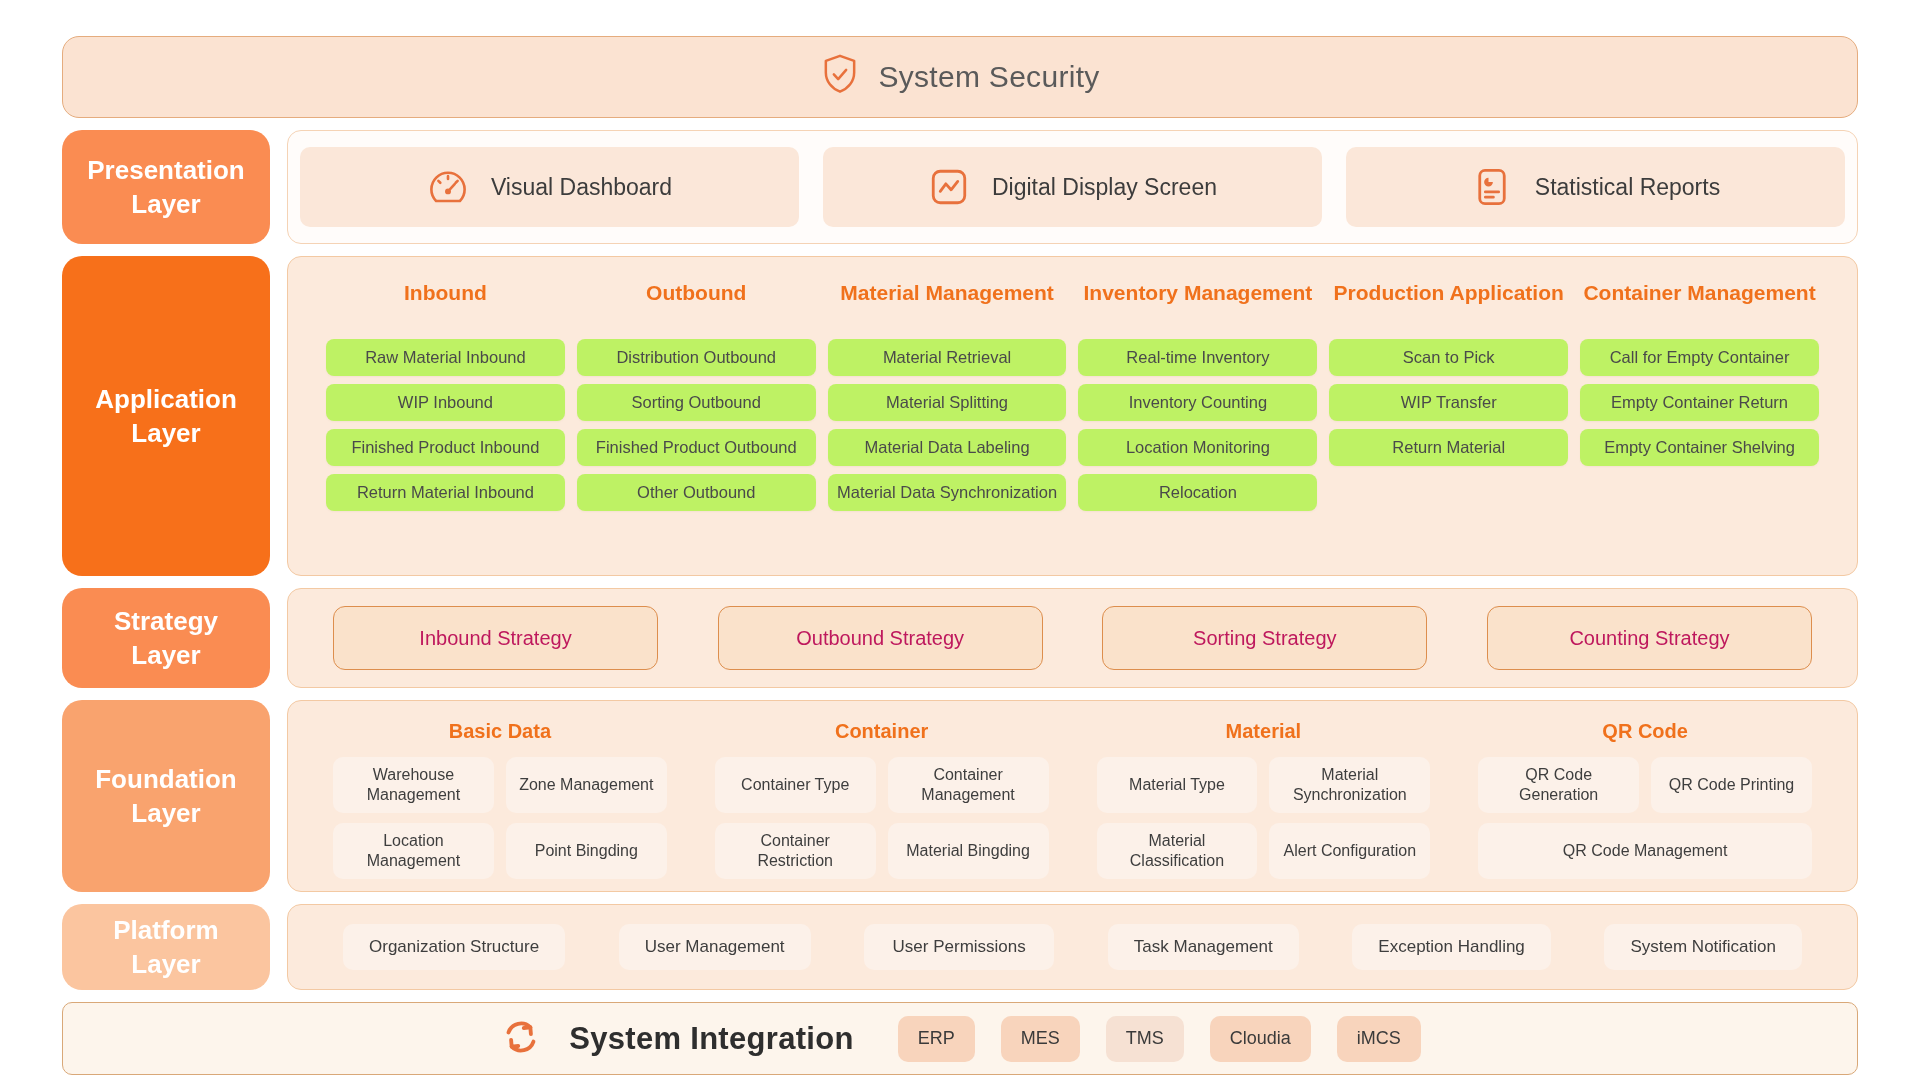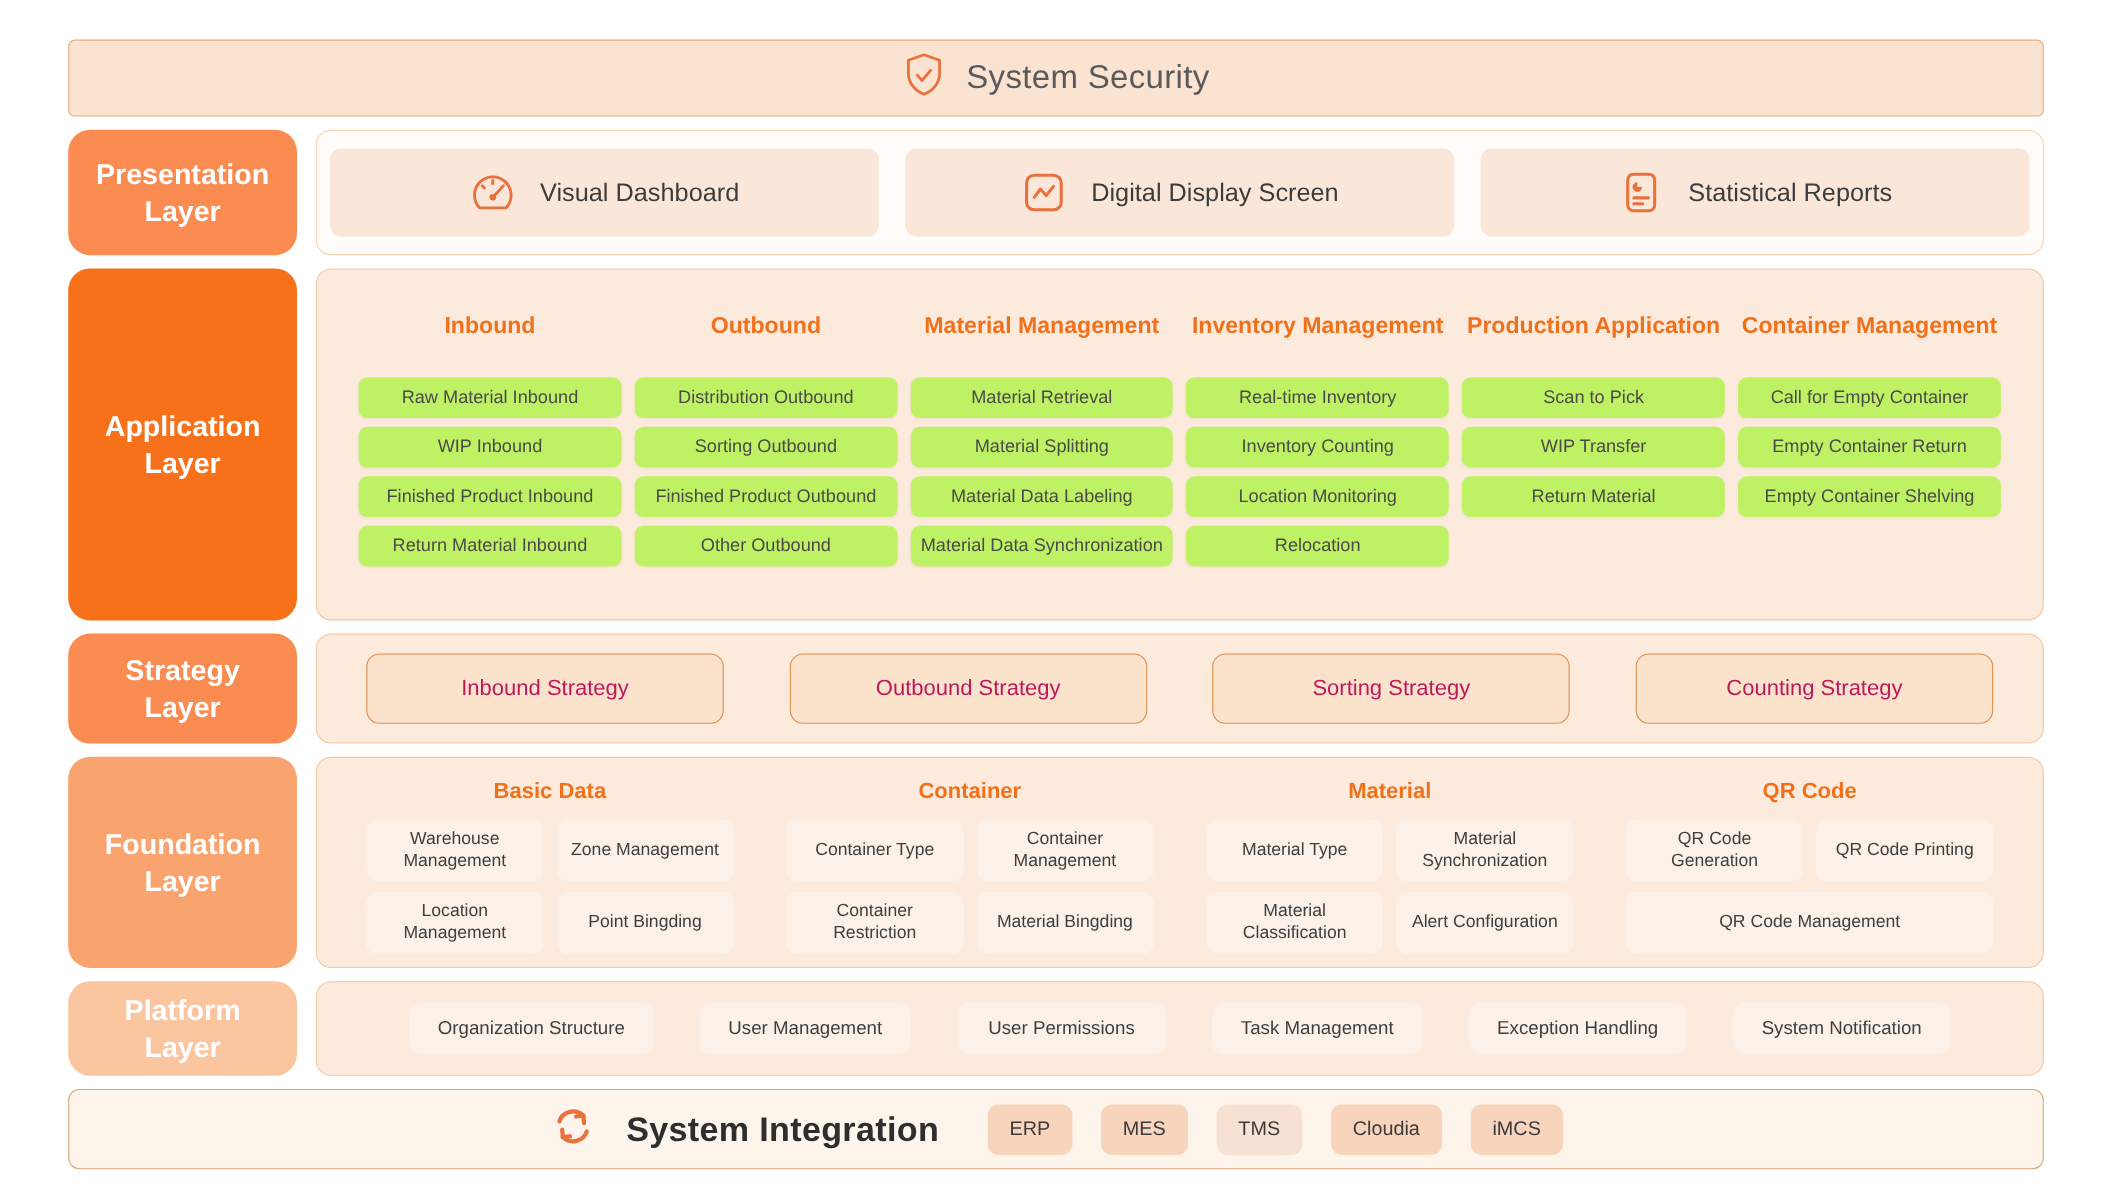--- a/index.html
+++ b/index.html
@@ -3,21 +3,21 @@
 <meta charset="utf-8">
 <style>
   * { margin:0; padding:0; box-sizing:border-box; }
   html,body { background:#fff; }
   body { font-family:"Liberation Sans", sans-serif; }
   .page { width:1920px; height:1080px; background:#ffffff; padding:36px 62px 0; overflow:hidden; }
   .stack { display:flex; flex-direction:column; gap:12px; }
 
   
   .security-bar {
-    height:70px; border:1px solid #E5AC7E; border-radius:6px;
+    height:82px; border:1px solid #E5AC7E; border-radius:17px;
     background:#FBE3D2; display:flex; align-items:center; justify-content:center; gap:18px;
   }
   .security-bar .title { font-size:30px; color:#5A5A5A; font-weight:500; letter-spacing:.3px; }
 
   
   .row { display:flex; gap:17px; }
   .layer-label {
     width:208px; flex:none; border-radius:20px; color:#fff; font-weight:700;
     font-size:26px; line-height:1.32; text-align:center;
     display:flex; align-items:center; justify-content:center; padding:0 20px;
@@ -38,21 +38,21 @@
   }
   .pres-card {
     flex:1; height:80px; background:#FBE7D9; border-radius:10px;
     display:flex; align-items:center; justify-content:center; gap:22px;
   }
   .pres-card .card-label { font-size:23px; color:#3C3C3C; font-weight:500; }
   .pres-icon { width:42px; height:42px; flex:none; }
 
   
   .row-application { height:320px; }
-  .application-panel { display:flex; gap:12px; padding:20px 38px 0; }
+  .application-panel { display:flex; gap:12px; padding:4px 38px 0; }
   .app-col { flex:1; display:flex; flex-direction:column; }
   .app-col-title {
     height:64px; margin-bottom:14px; display:flex; align-items:center; justify-content:center;
     text-align:center; color:var(--accent,#F0711C); font-size:21px; font-weight:600; line-height:1.25;
   }
   .app-item {
     height:37px; margin-bottom:8px; background:#bef264; border-radius:8px;
     display:flex; align-items:center; justify-content:center; text-align:center;
     font-size:16.5px; color:#4A4A4A; box-shadow:0 1px 2px rgba(160,100,50,.06);
     padding:0 6px; white-space:nowrap;
@@ -78,21 +78,21 @@
   .fnd-grid { display:grid; grid-template-columns:1fr 1fr; gap:10px 12px; }
   .fnd-item {
     height:56px; background:#FCF1E9; border-radius:10px;
     display:flex; align-items:center; justify-content:center; text-align:center;
     font-size:16px; color:#3E3E3E; line-height:1.25; padding:0 10px;
   }
   .span2 { grid-column:1 / -1; }
 
   
   .row-platform { height:86px; }
-  .platform-panel { display:flex; align-items:center; justify-content:space-between; padding:0 84px; }
+  .platform-panel { display:flex; align-items:center; justify-content:space-between; padding:0 55px; }
   .plt-item {
     min-width:190px; height:46px; background:#FCF1E9; border-radius:10px;
     display:flex; align-items:center; justify-content:center;
     font-size:17px; color:#3E3E3E; padding:0 26px;
   }
 
   
   .integration-bar {
     height:73px; border:1px solid #D9A878; border-radius:10px; background:#FDF5EC;
     display:flex; align-items:center; justify-content:center; gap:26px;

